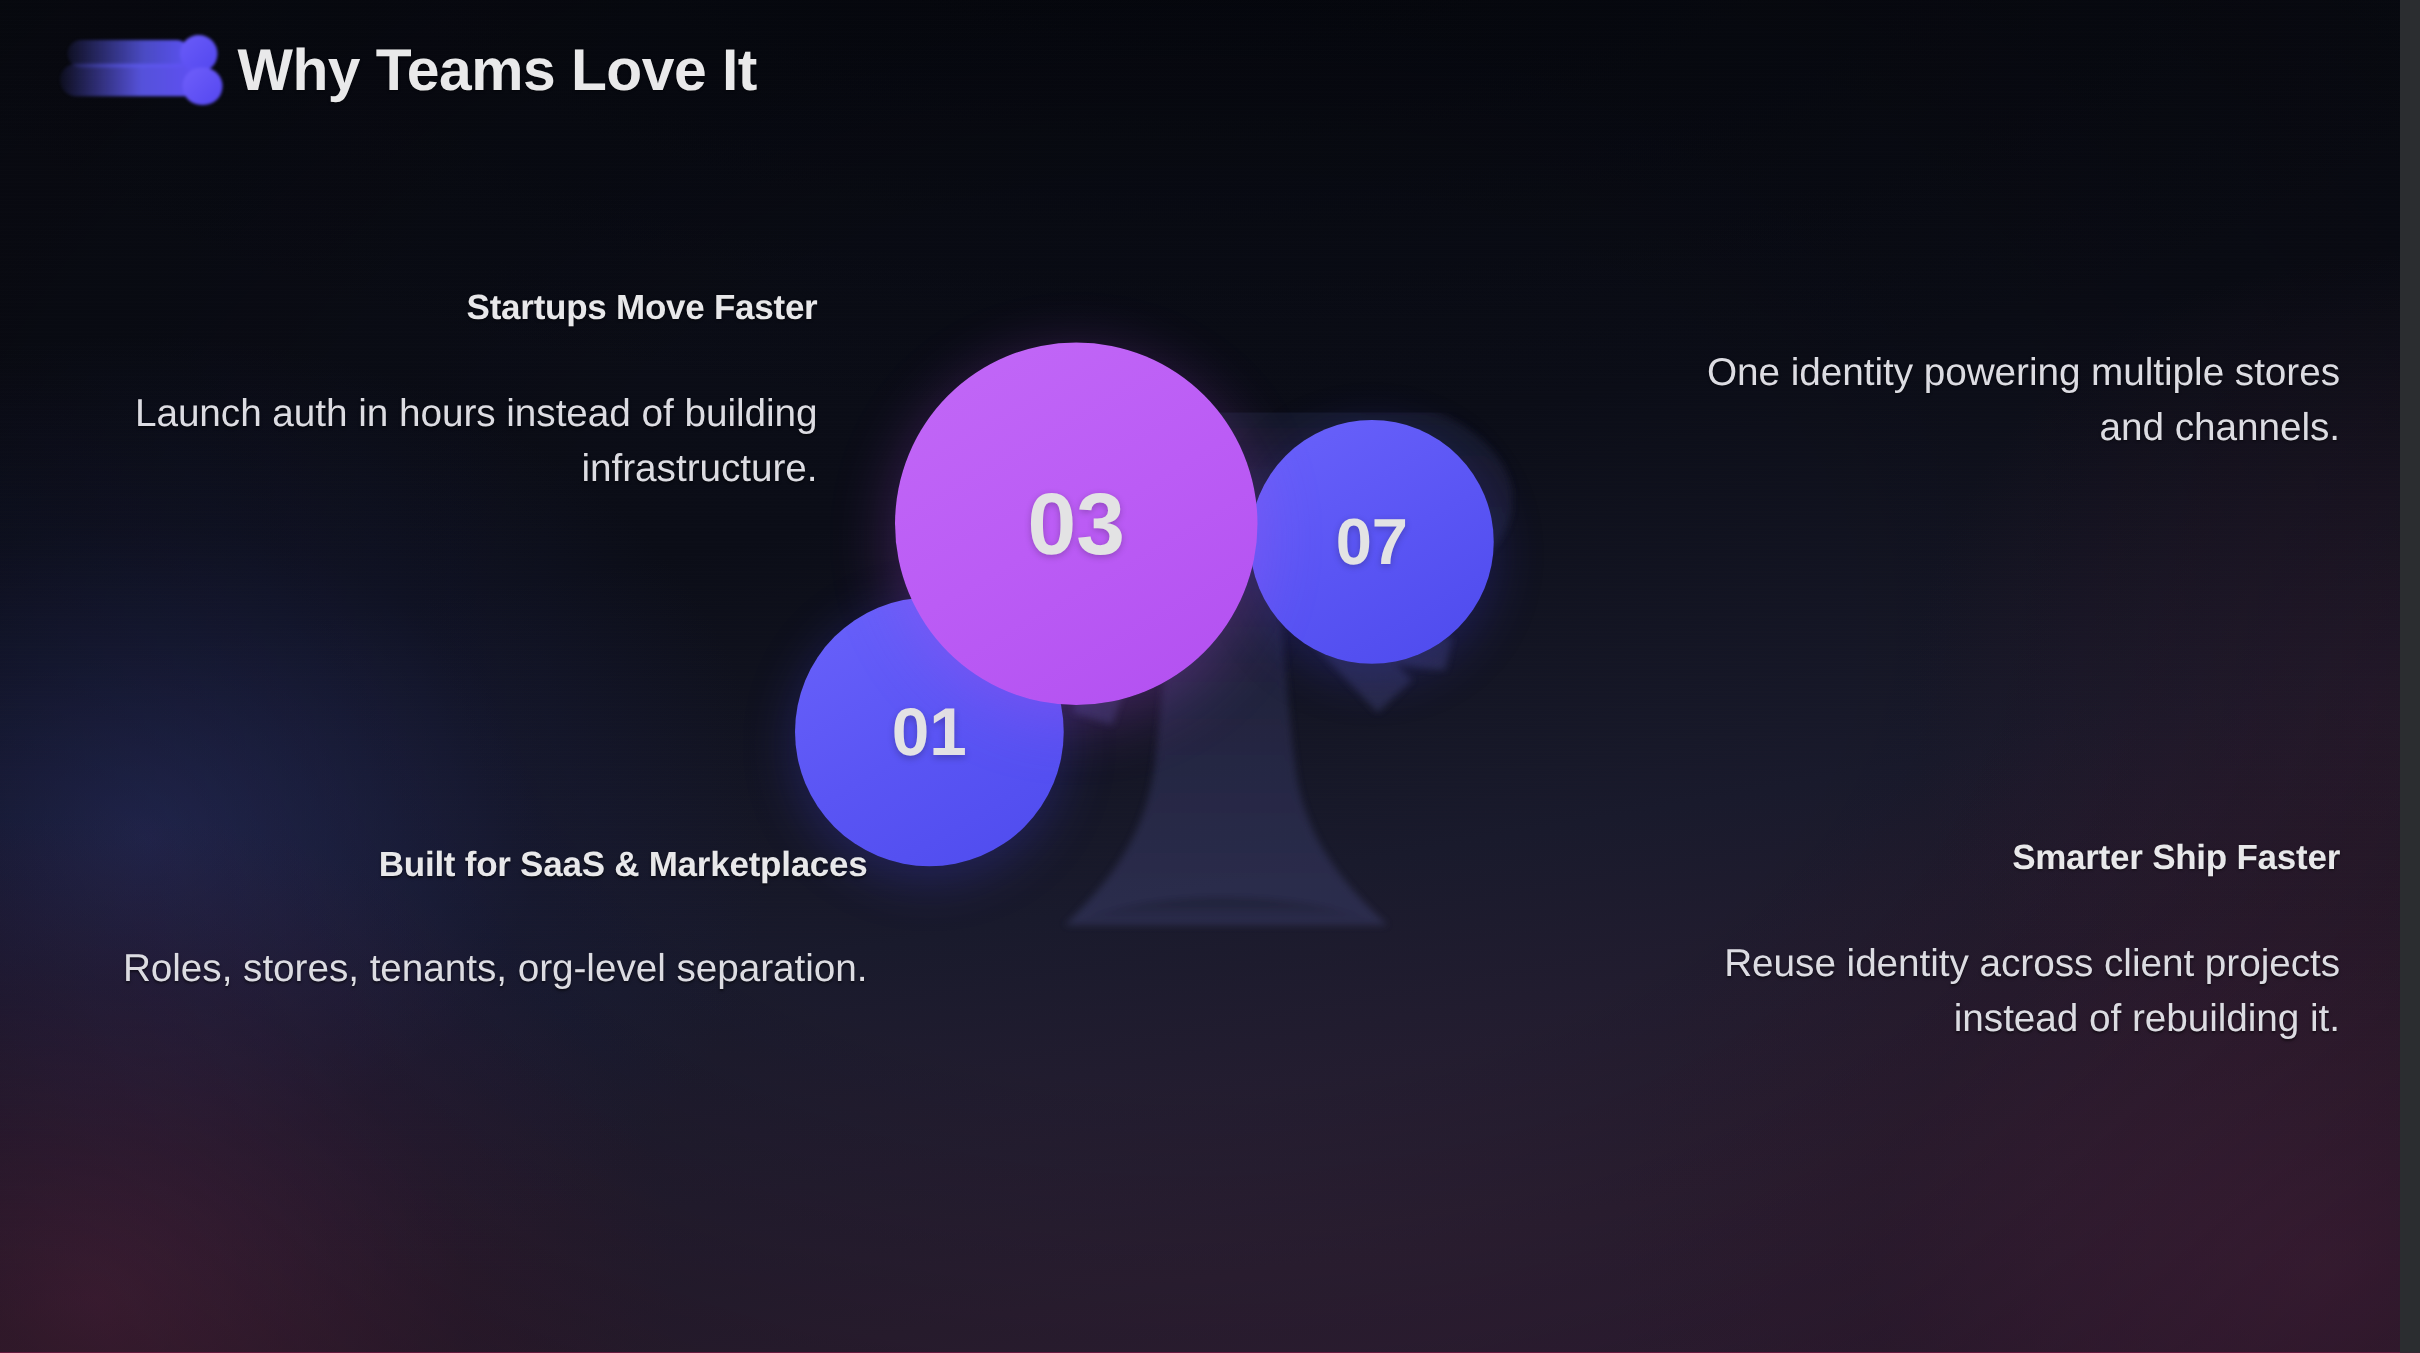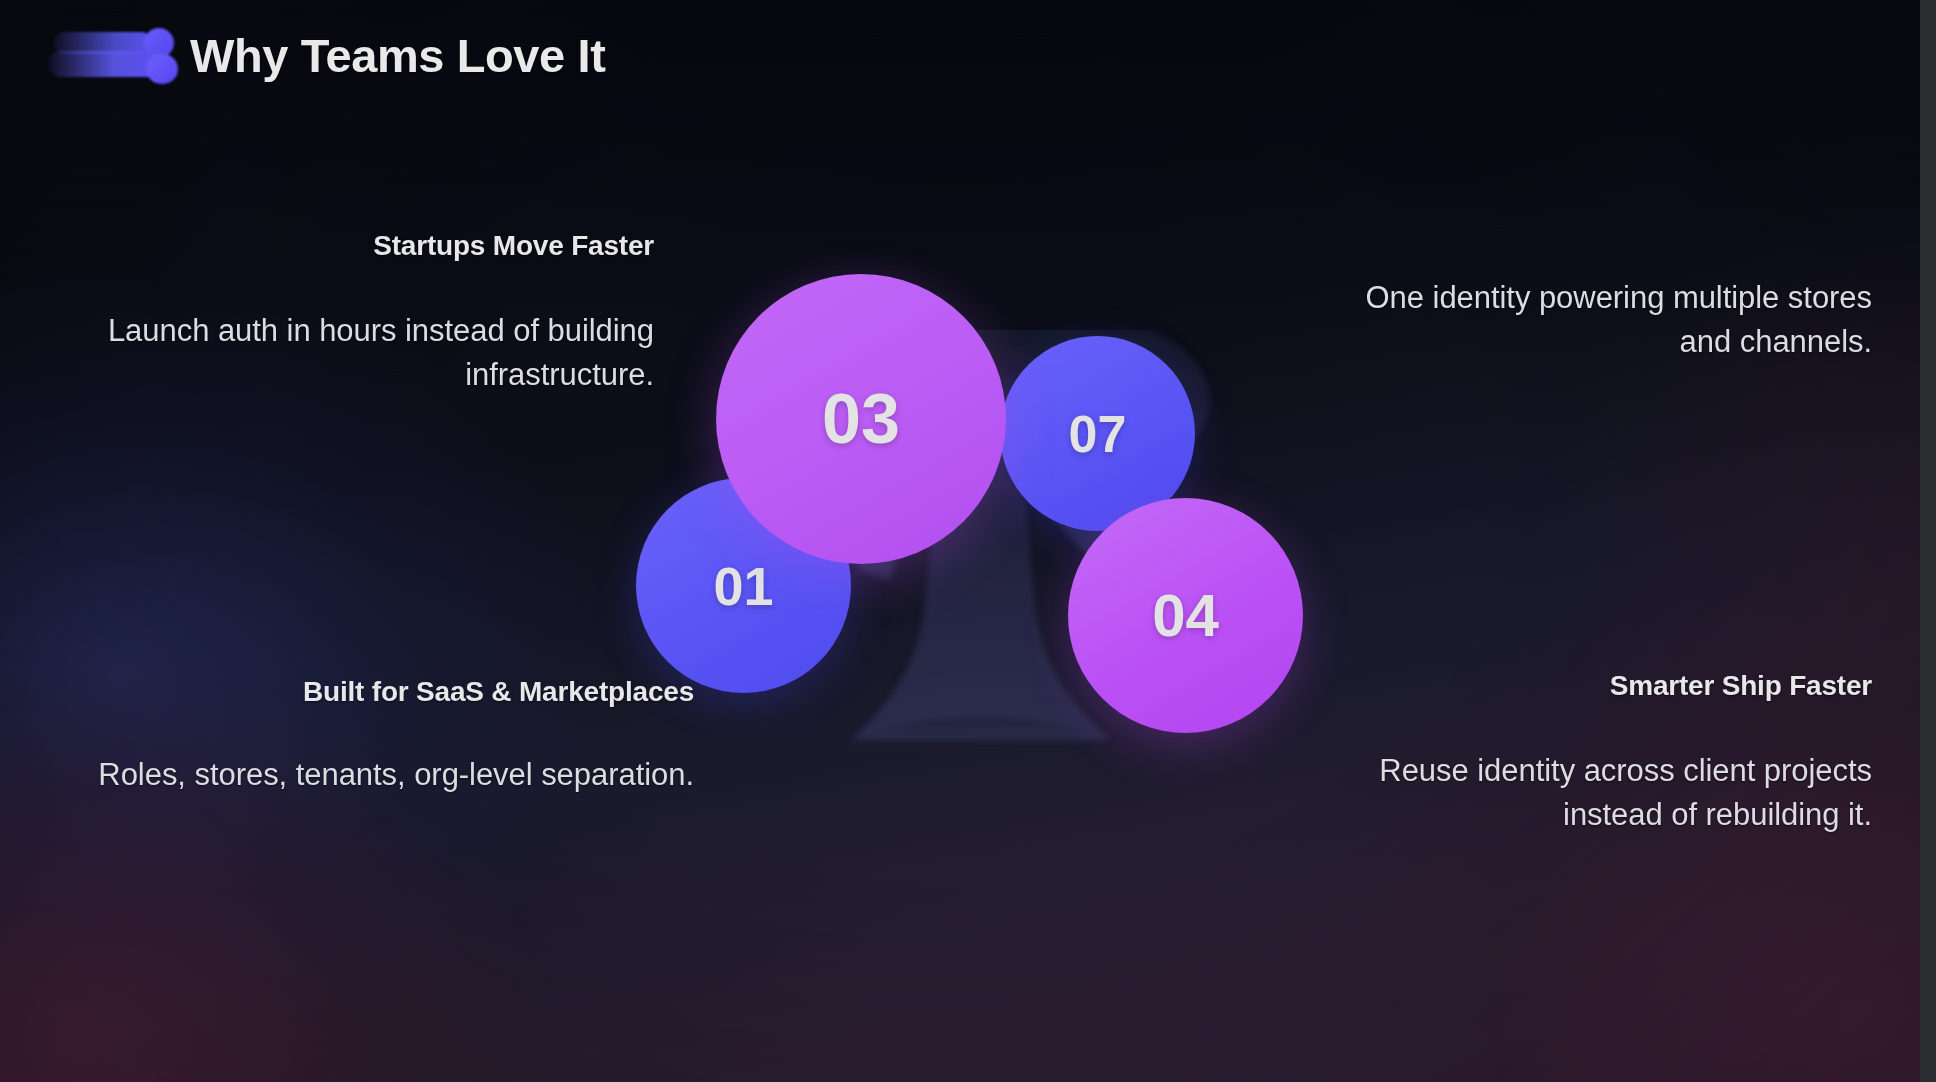--- a/index.html
+++ b/index.html
@@ -234,17 +234,16 @@
   </div>
 
   <div class="feature right" id="f-agencies">
     <h3>Smarter Ship Faster</h3>
     <p>Reuse identity across client projects instead of rebuilding it.</p>
   </div>
 
   <div class="circle" id="circle-01">01</div>
   <div class="circle" id="circle-02">03</div>
   <div class="circle" id="circle-03">07</div>
-  <div class="circle" id="circle-04">04</div>
 
 </div>
 
 <div id="gutter"></div>
 
 </body></html>

